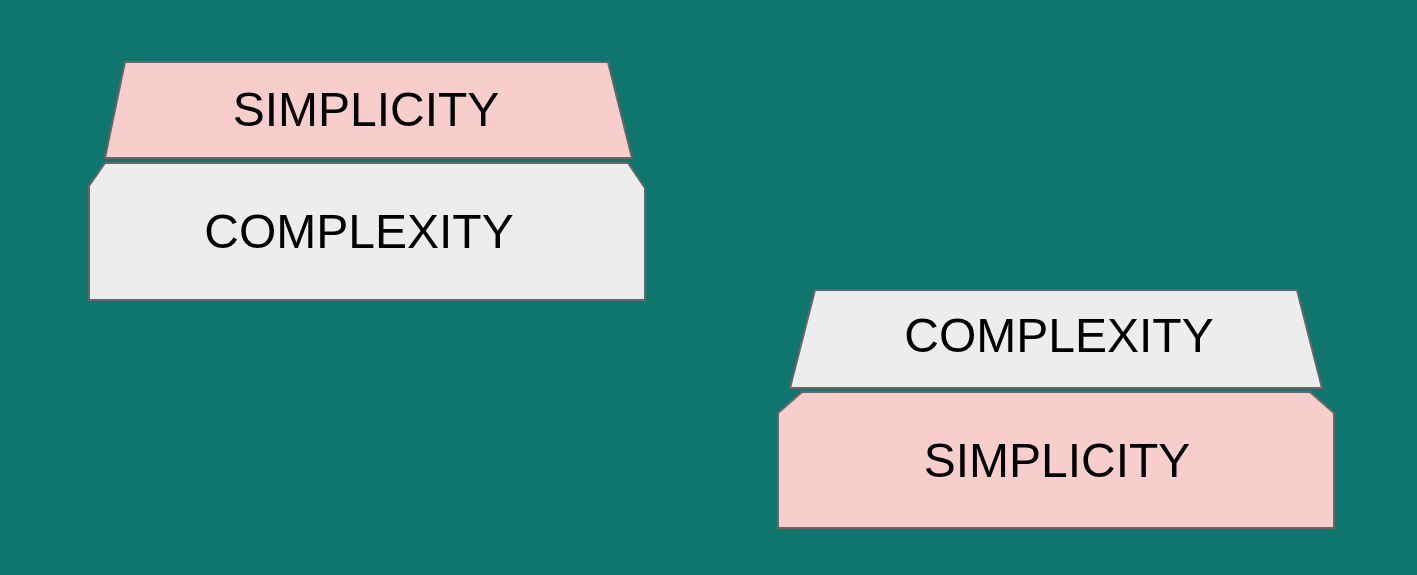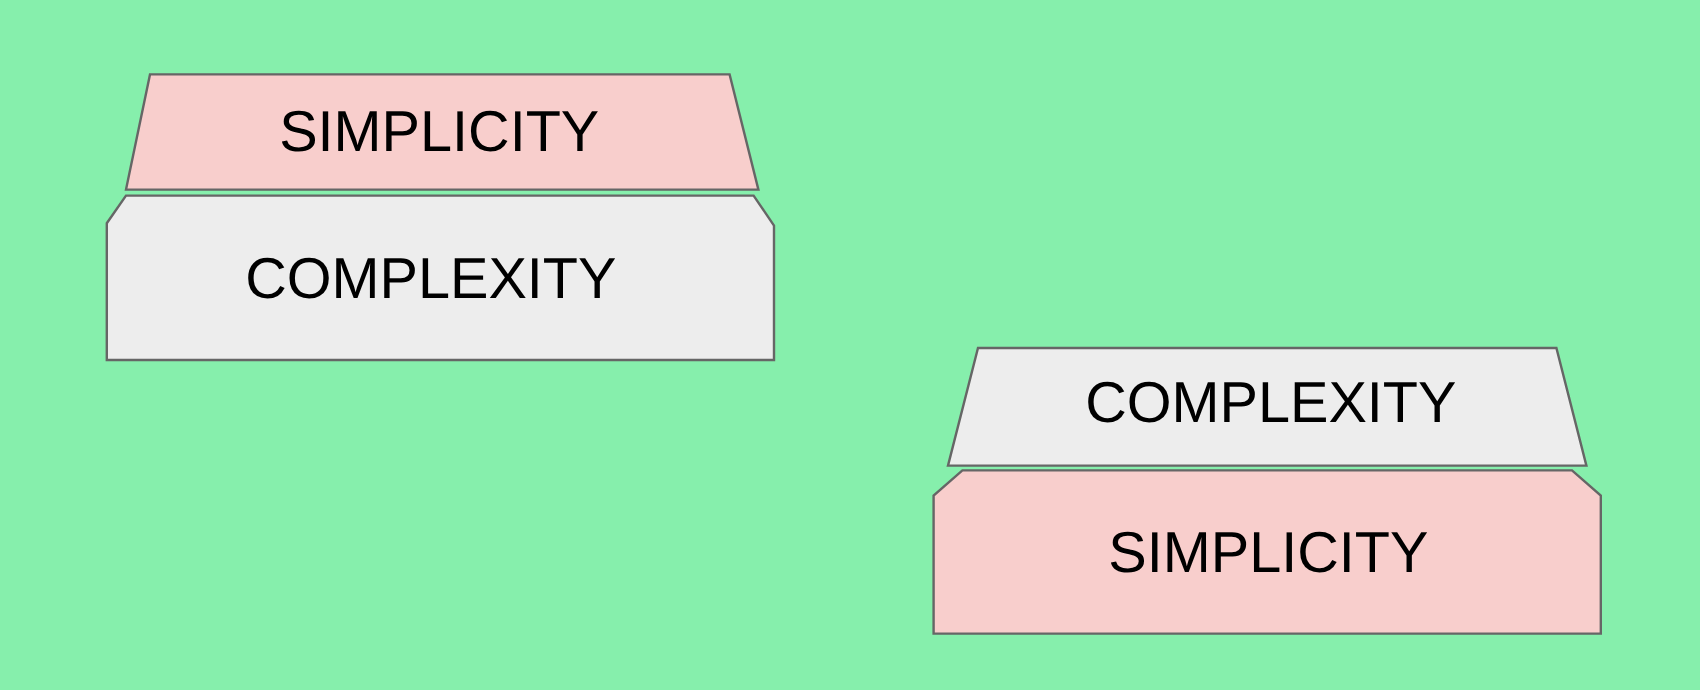--- a/index.html
+++ b/index.html
@@ -38,21 +38,21 @@
     font-weight: 400;
     fill: #000000;
     text-anchor: middle;
     dominant-baseline: alphabetic;
     white-space: pre;
   }
 </style>
 </head>
 <body style="background: rgb(0, 0, 0);">
 
-<div id="canvas" style="background: #86efac; width: 1417px; height: 575px;">
+<div id="canvas" style="background: #0f766e; width: 1417px; height: 575px;">
   <svg class="diagram" viewBox="0 0 1417 575">
     <g id="left-group">
         <g>
           <polygon class="shape-fill" points="125,62 608,62 632,158 105,158" fill="#F8CECC" stroke="#666666"></polygon>
           <text class="shape-label" x="366" y="126" fill="#000000">SIMPLICITY</text>
         </g>
         <g>
           <polygon class="shape-fill" points="105,163 628,163 645,188 645,300 89,300 89,186" fill="#EDEDED" stroke="#666666"></polygon>
           <text class="shape-label" x="359" y="248" fill="#000000">COMPLEXITY</text>
         </g>

